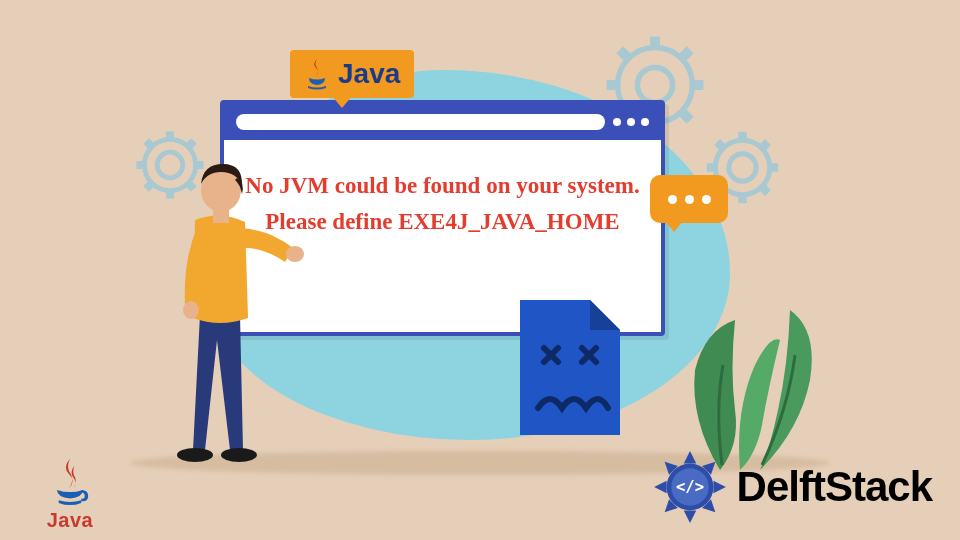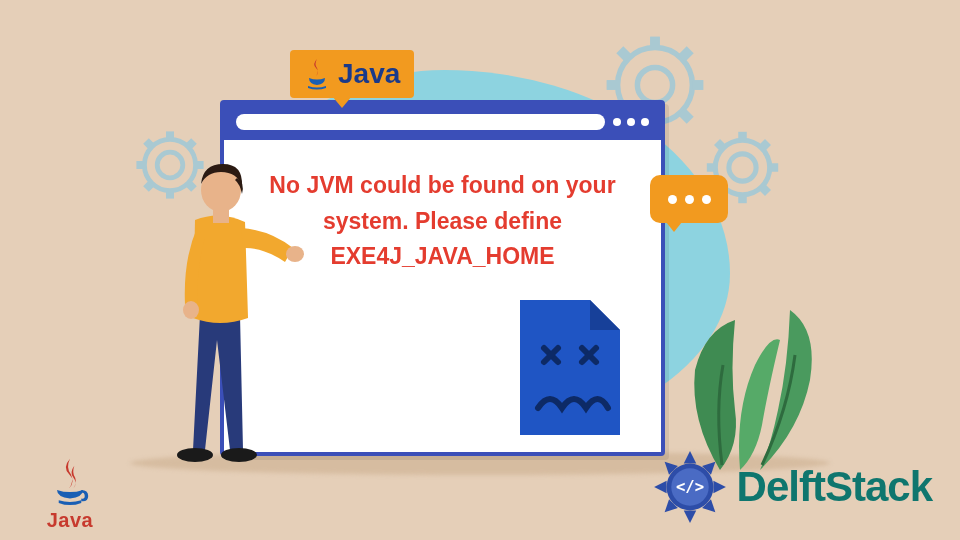--- a/index.html
+++ b/index.html
@@ -25,26 +25,27 @@
     background: #8dd3e0;
     border-radius: 45% 55% 50% 50% / 60% 55% 45% 40%;
     z-index: 1;
   }
   
   .browser {
     position: absolute;
     top: 100px;
     left: 220px;
     width: 445px;
-    height: 356px;
+    height: 236px;
     background: #fff;
     border: 4px solid #3b4fb8;
     border-radius: 4px;
     z-index: 3;
     box-shadow: 4px 4px 0 rgba(0,0,0,0.08);
+    font-family: Liberation Serif, serif;
   }
   .browser-top {
     height: 36px;
     background: #3b4fb8;
     display: flex;
     align-items: center;
     padding: 0 12px;
     gap: 8px;
   }
   .url-bar {
@@ -190,21 +191,21 @@
     bottom: 14px;
     right: 28px;
     display: flex;
     align-items: center;
     gap: 8px;
     z-index: 6;
   }
   .delft-text {
     font-size: 42px;
     font-weight: 600;
-    color: #0f766e;
+    color: #000000;
     letter-spacing: -1px;
   }
   .delft-badge {
     width: 78px; height: 78px;
     position: relative;
   }
 </style>
 </head>
 <body>
 

